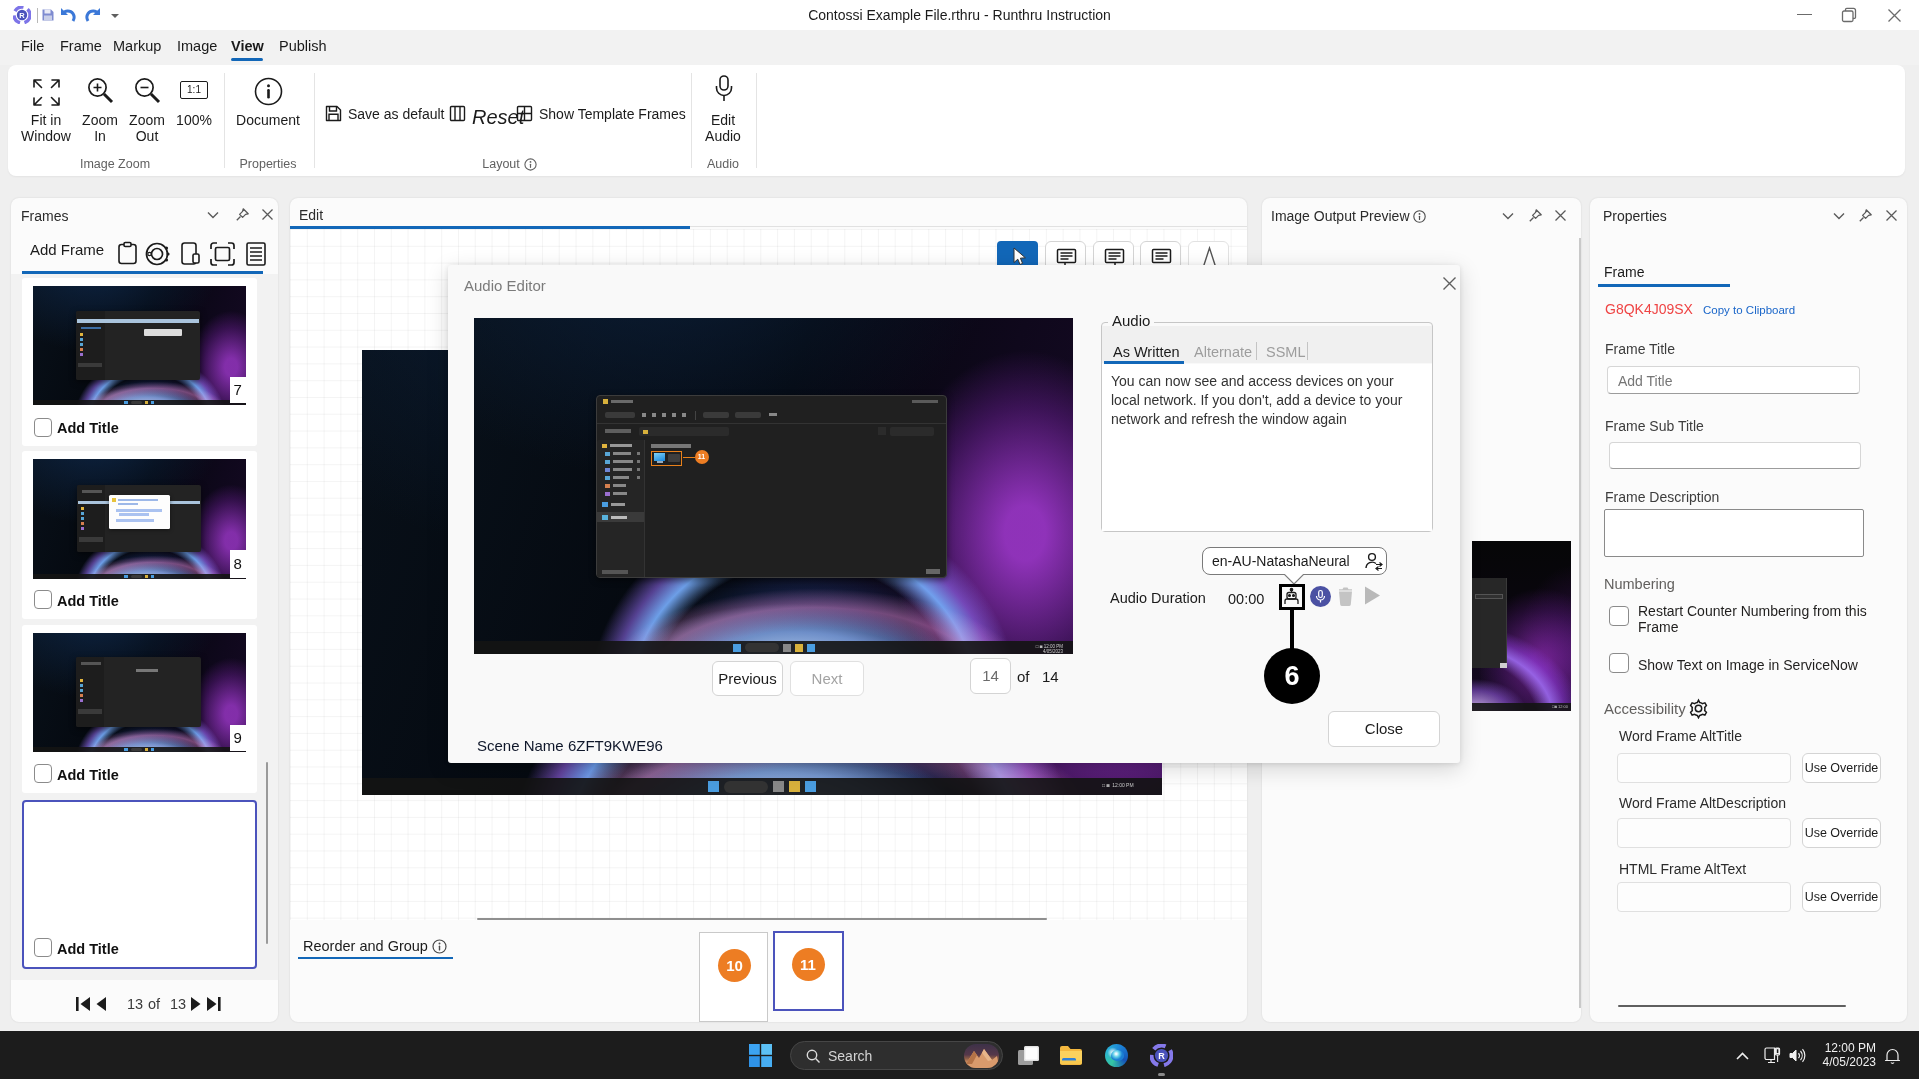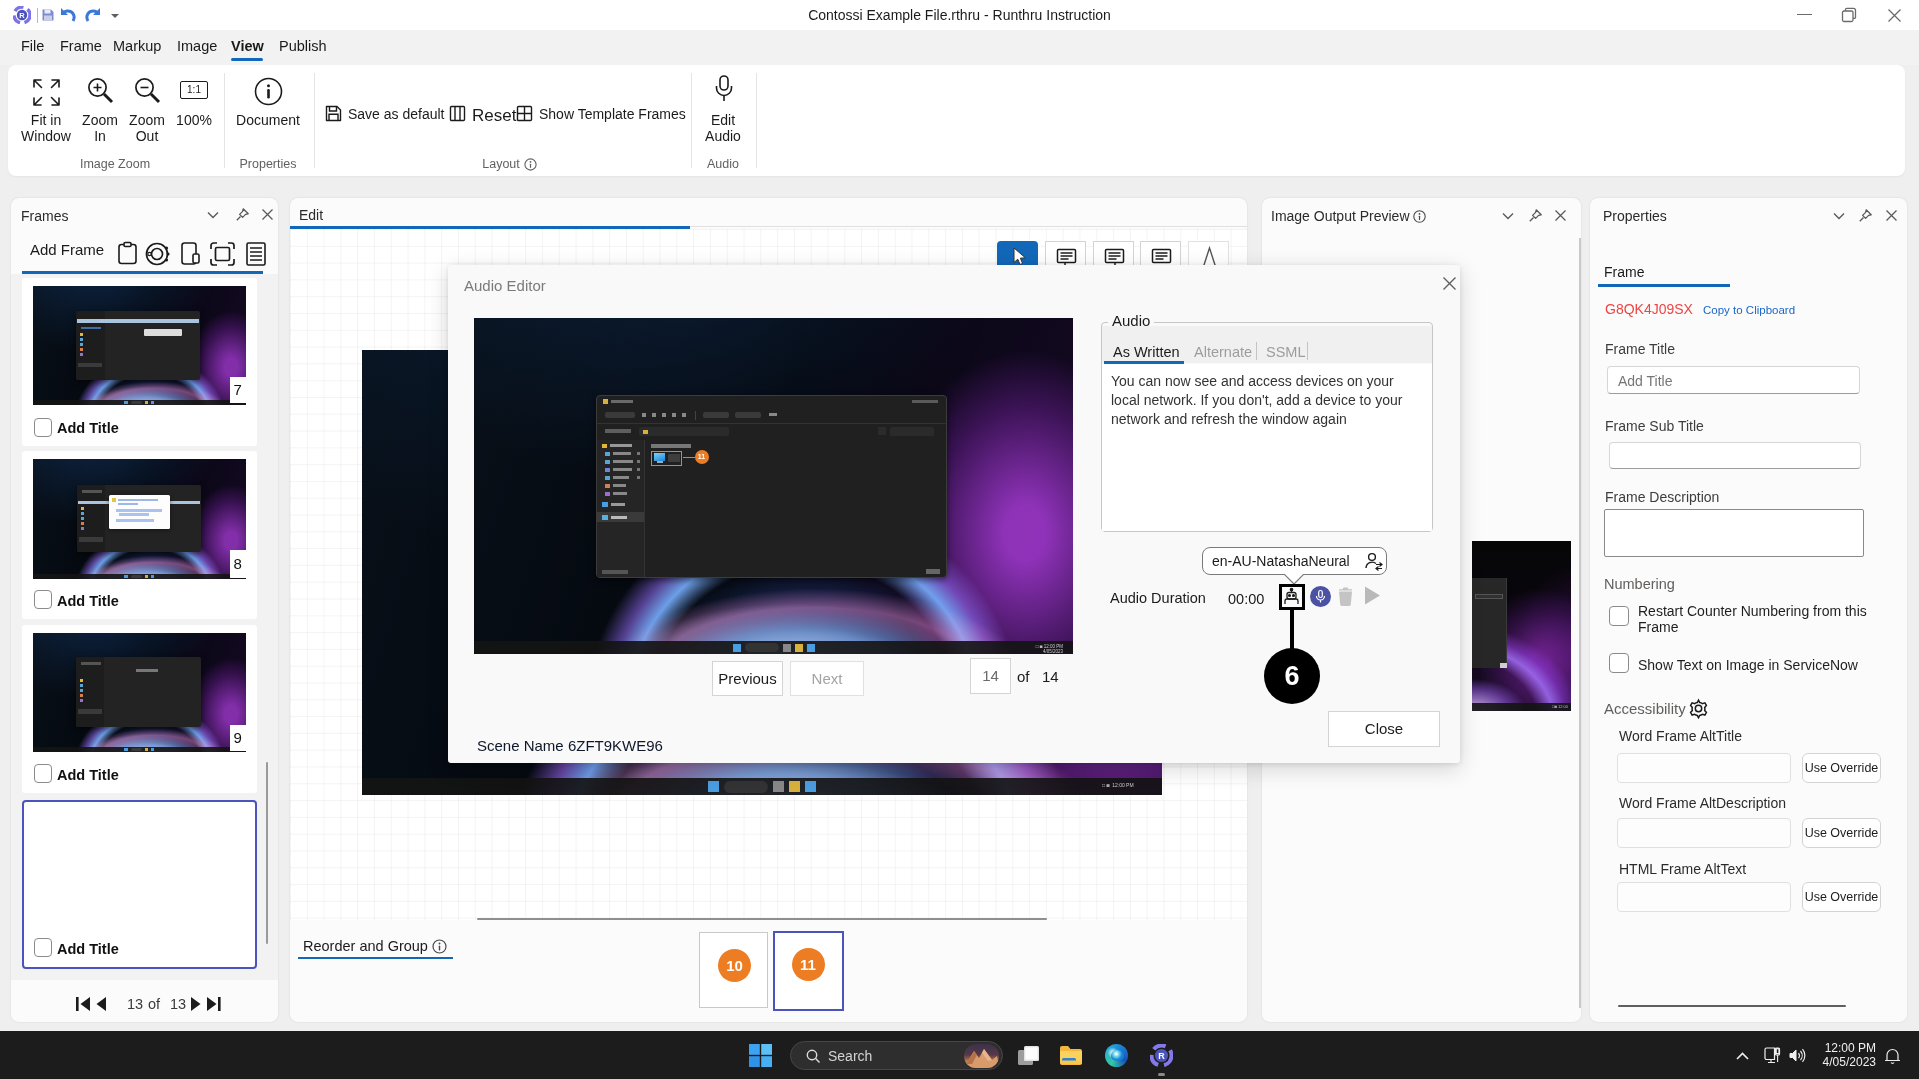--- a/index.html
+++ b/index.html
@@ -31,21 +31,21 @@
   .twin { position:absolute; background:#232323; border-radius:2px; box-shadow:0 2px 6px rgba(0,0,0,.5); }
   .tside { position:absolute; left:0; top:0; bottom:0; width:23%; background:#1d1d1d; border-radius:2px 0 0 2px; }
   .ttb { position:absolute; left:0; right:0; bottom:0; background:#141414e8; display:flex; align-items:center; justify-content:center; gap:3px; }
   .badge { position:absolute; background:#fff; color:#111; text-align:center; }
   
   .fcard { position:absolute; left:10.5px; width:235px; height:168px; background:#ffffff; border-radius:3px; }
   .cb { position:absolute; width:18px; height:19px; border:1.2px solid #8b8b8b; border-radius:4px; background:#fff; }
   .atitle { position:absolute; font-size:14.5px; font-weight:bold; color:#111; }
   
   .ipt { position:absolute; background:#fff; border:1px solid #d6d6d6; border-bottom-color:#9c9c9c; border-radius:4px; }
-  .btn { position:absolute; background:#fff; border:1px solid #d4d4d4; border-radius:0; text-align:center; color:#1c1c1c; }
+  .btn { position:absolute; background:#fff; border:1px solid #d4d4d4; border-radius:6px; text-align:center; color:#1c1c1c; }
   svg { display:block; }
 </style>
 </head>
 <body>
 <div id="screen">
 
 <div class="abs" id="titlebar"></div>
 <div class="abs" style="left:13px;top:6px;width:18px;height:18px;">
   <svg width="18" height="18" viewBox="0 0 18 18">
     <circle cx="9" cy="9" r="8" fill="none" stroke="#7d74e8" stroke-width="3.4" stroke-dasharray="10 4.5"></circle>
@@ -166,21 +166,21 @@
       </svg>
 </div>
 <div class="abs" style="left:348px;top:106px;font-size:14px;color:#1b1b1b;">Save as default</div>
 
 <div class="abs" style="left:449px;top:105px;">
   <svg width="17" height="17" viewBox="0 0 17 17" fill="none" stroke="#1b1b1b" stroke-width="1.4">
         <rect x="1.5" y="1.5" width="14" height="14" rx="1"></rect>
         <path d="M6 1.5 v14 M11 1.5 v14"></path>
       </svg>
 </div>
-<div class="abs" style="left:472px;top:106px;font-size:17px;color:#1b1b1b;">Reset</div>
+<div class="abs" style="left:472px;top:106px;font-size:20px;color:#1b1b1b;font-style:italic;">Reset</div>
 
 <div class="abs" style="left:516px;top:105px;">
   <svg width="17" height="17" viewBox="0 0 17 17" fill="none" stroke="#1b1b1b" stroke-width="1.4">
         <rect x="1.5" y="1.5" width="14" height="14" rx="1"></rect>
         <path d="M8.5 1.5 v14 M1.5 8.5 h14"></path>
       </svg>
 </div>
 <div class="abs" style="left:539px;top:106px;font-size:14px;color:#1b1b1b;">Show Template Frames</div>
 
 <div class="abs" style="left:712px;top:74px;">
@@ -419,21 +419,21 @@
 
   <div class="abs" style="left:13px;top:740px;font-size:14.5px;color:#1b1b1b;">Reorder and Group</div>
   <div class="abs" style="left:142px;top:741px;">
         <svg width="15" height="15" viewBox="0 0 15 15">
           <circle cx="7.5" cy="7.5" r="6.5" fill="none" stroke="#4a4a4a" stroke-width="1.2"></circle>
           <circle cx="7.5" cy="4.6" r="1" fill="#4a4a4a"></circle>
           <rect x="6.8" y="6.6" width="1.4" height="5" rx="0.7" fill="#4a4a4a"></rect>
         </svg>
       </div>
   <div class="abs" style="left:8px;top:758.5px;width:155px;height:2.6px;background:#1267b8;"></div>
-  <div class="abs" style="left:409px;top:734px;width:69px;height:76px;background:#fff;border:1.2px solid #c9c9c9;">
+  <div class="abs" style="left:409px;top:734px;width:69px;height:90px;background:#fff;border:1.2px solid #c9c9c9;">
     <div class="abs" style="left:18px;top:15.5px;width:33px;height:33px;background:#ed7d23;border-radius:50%;color:#fff;font-size:15px;font-weight:bold;text-align:center;line-height:33px;">10</div>
   </div>
   <div class="abs" style="left:483px;top:733px;width:71px;height:80px;background:#fff;border:2.4px solid #4b53bc;">
     <div class="abs" style="left:16.5px;top:15px;width:33px;height:33px;background:#ed7d23;border-radius:50%;color:#fff;font-size:15px;font-weight:bold;text-align:center;line-height:33px;">11</div>
   </div>
 </div>
 
 <div class="panel" style="left:1262px;top:198px;width:319px;height:824px;">
   <div class="ptitle" style="left:9px;top:10px;">Image Output Preview</div>
   <div class="abs" style="left:151px;top:12px;">

